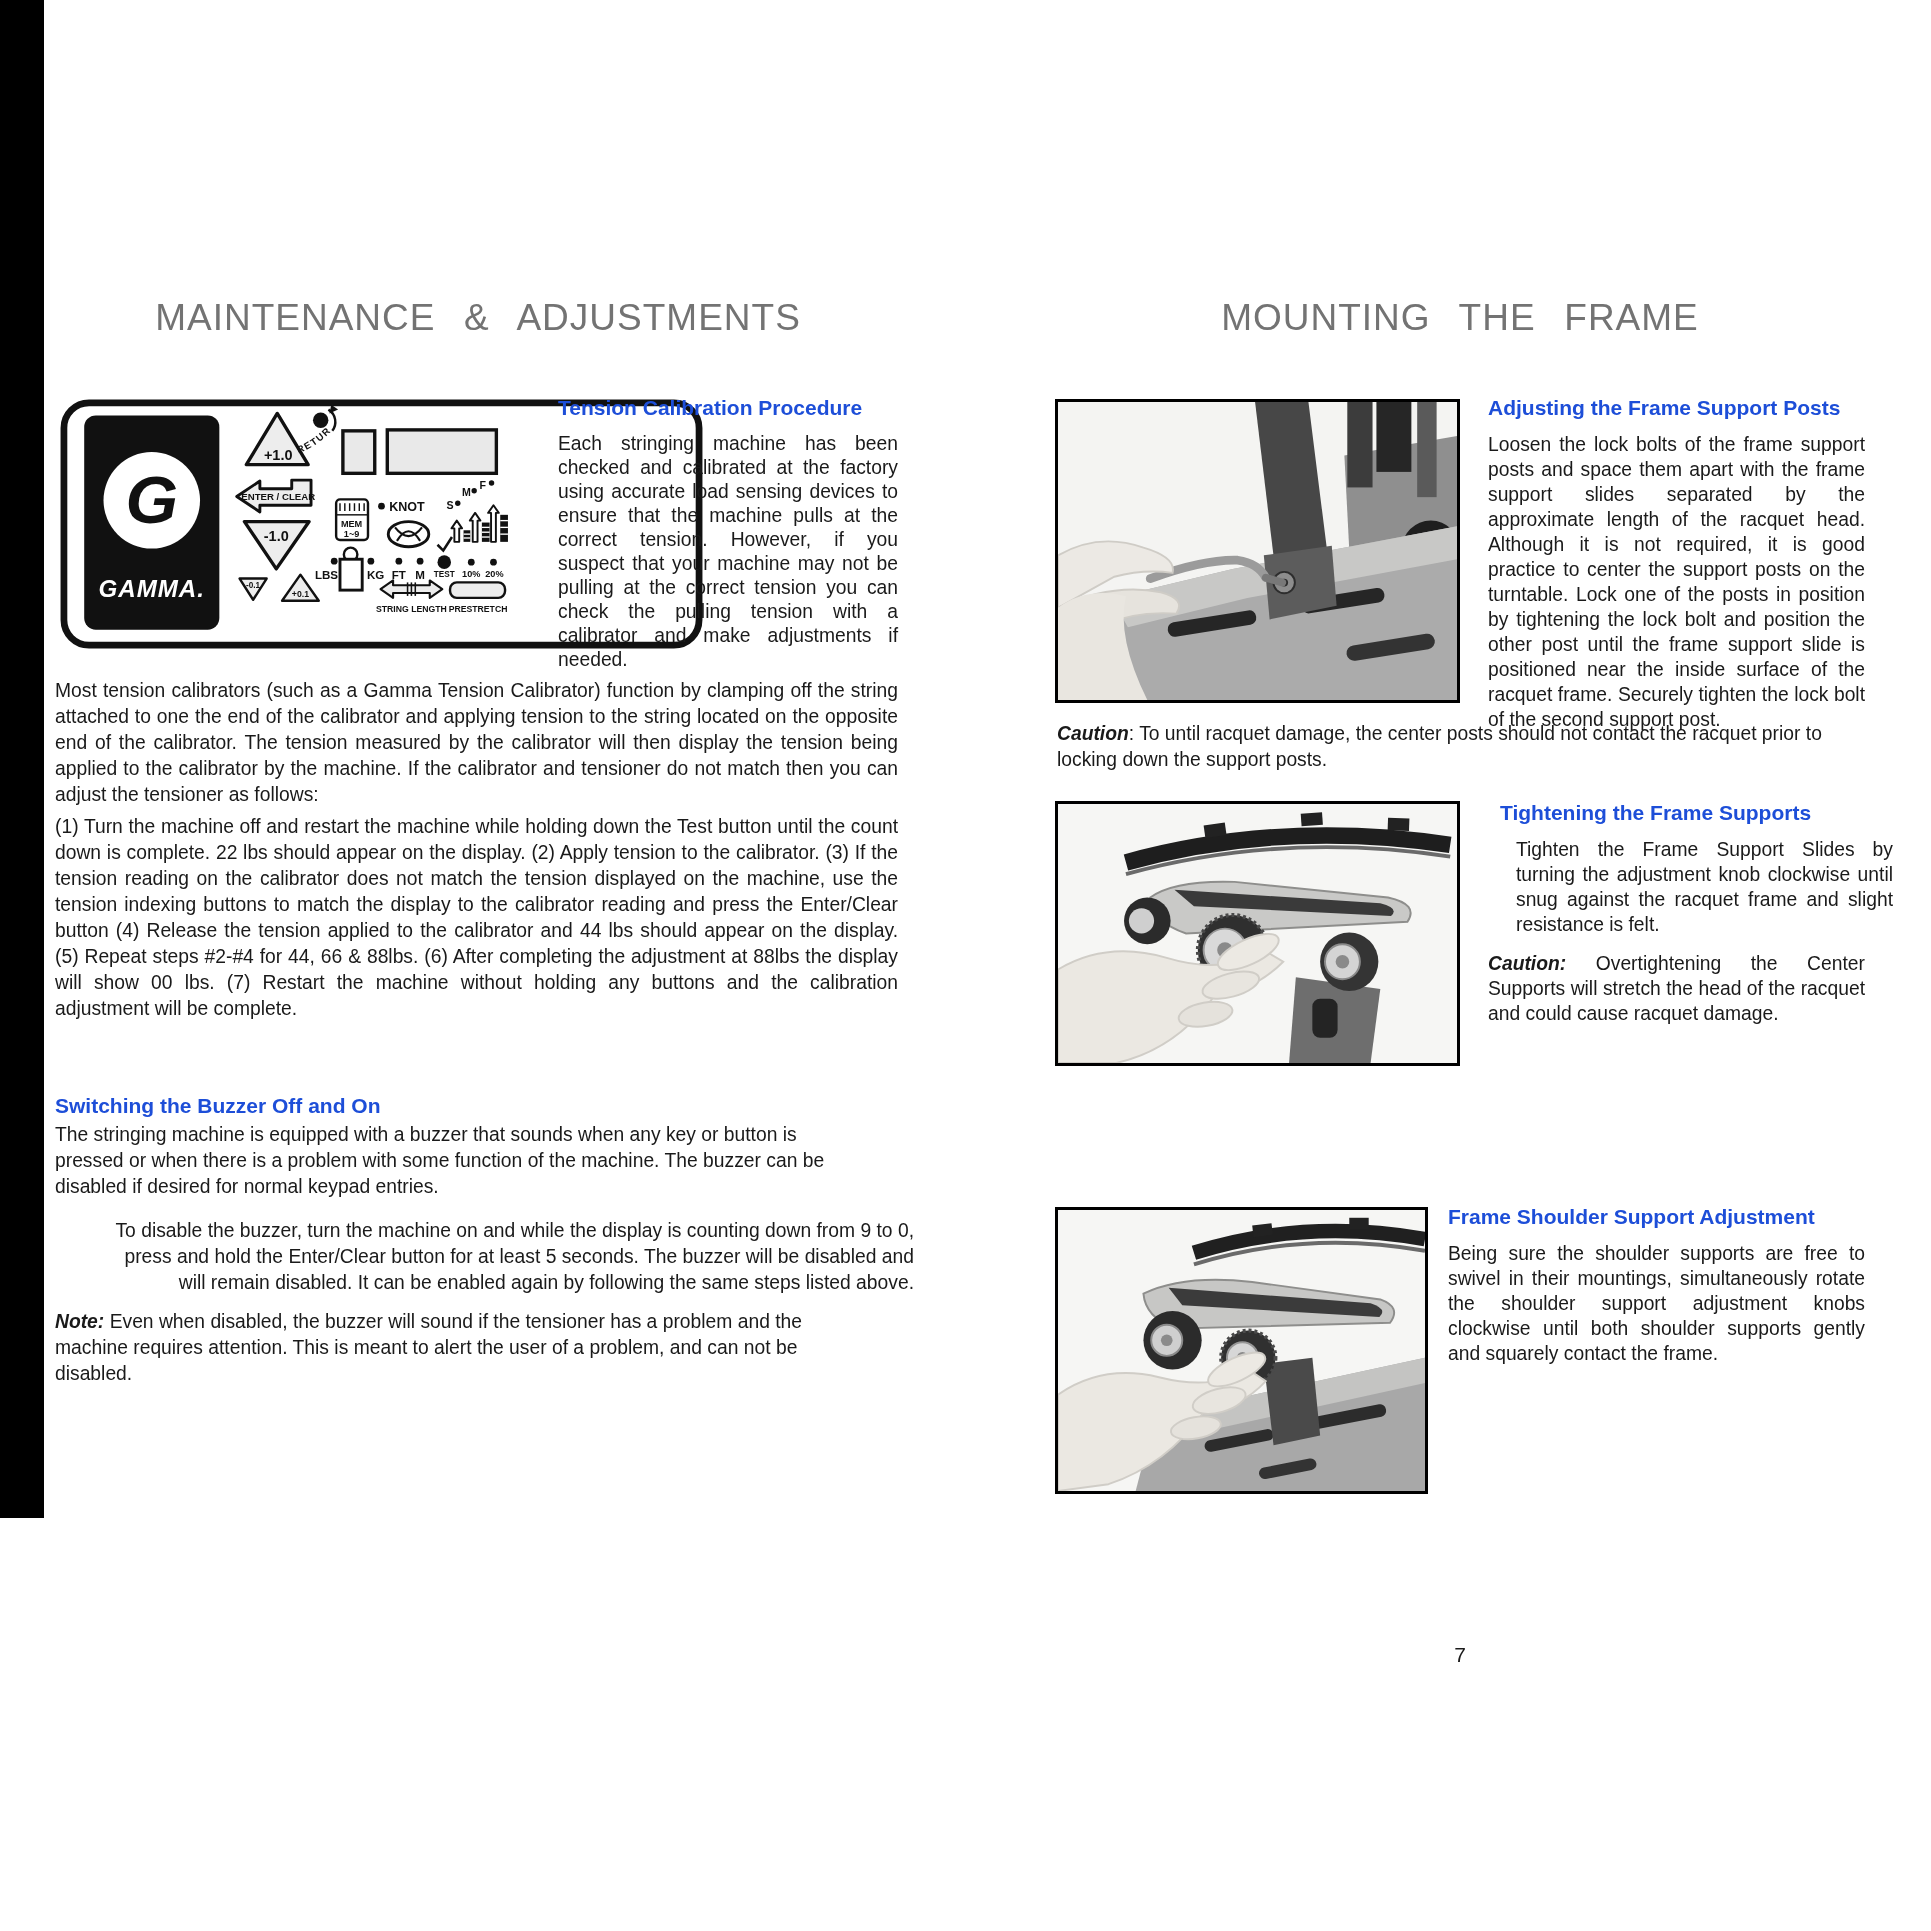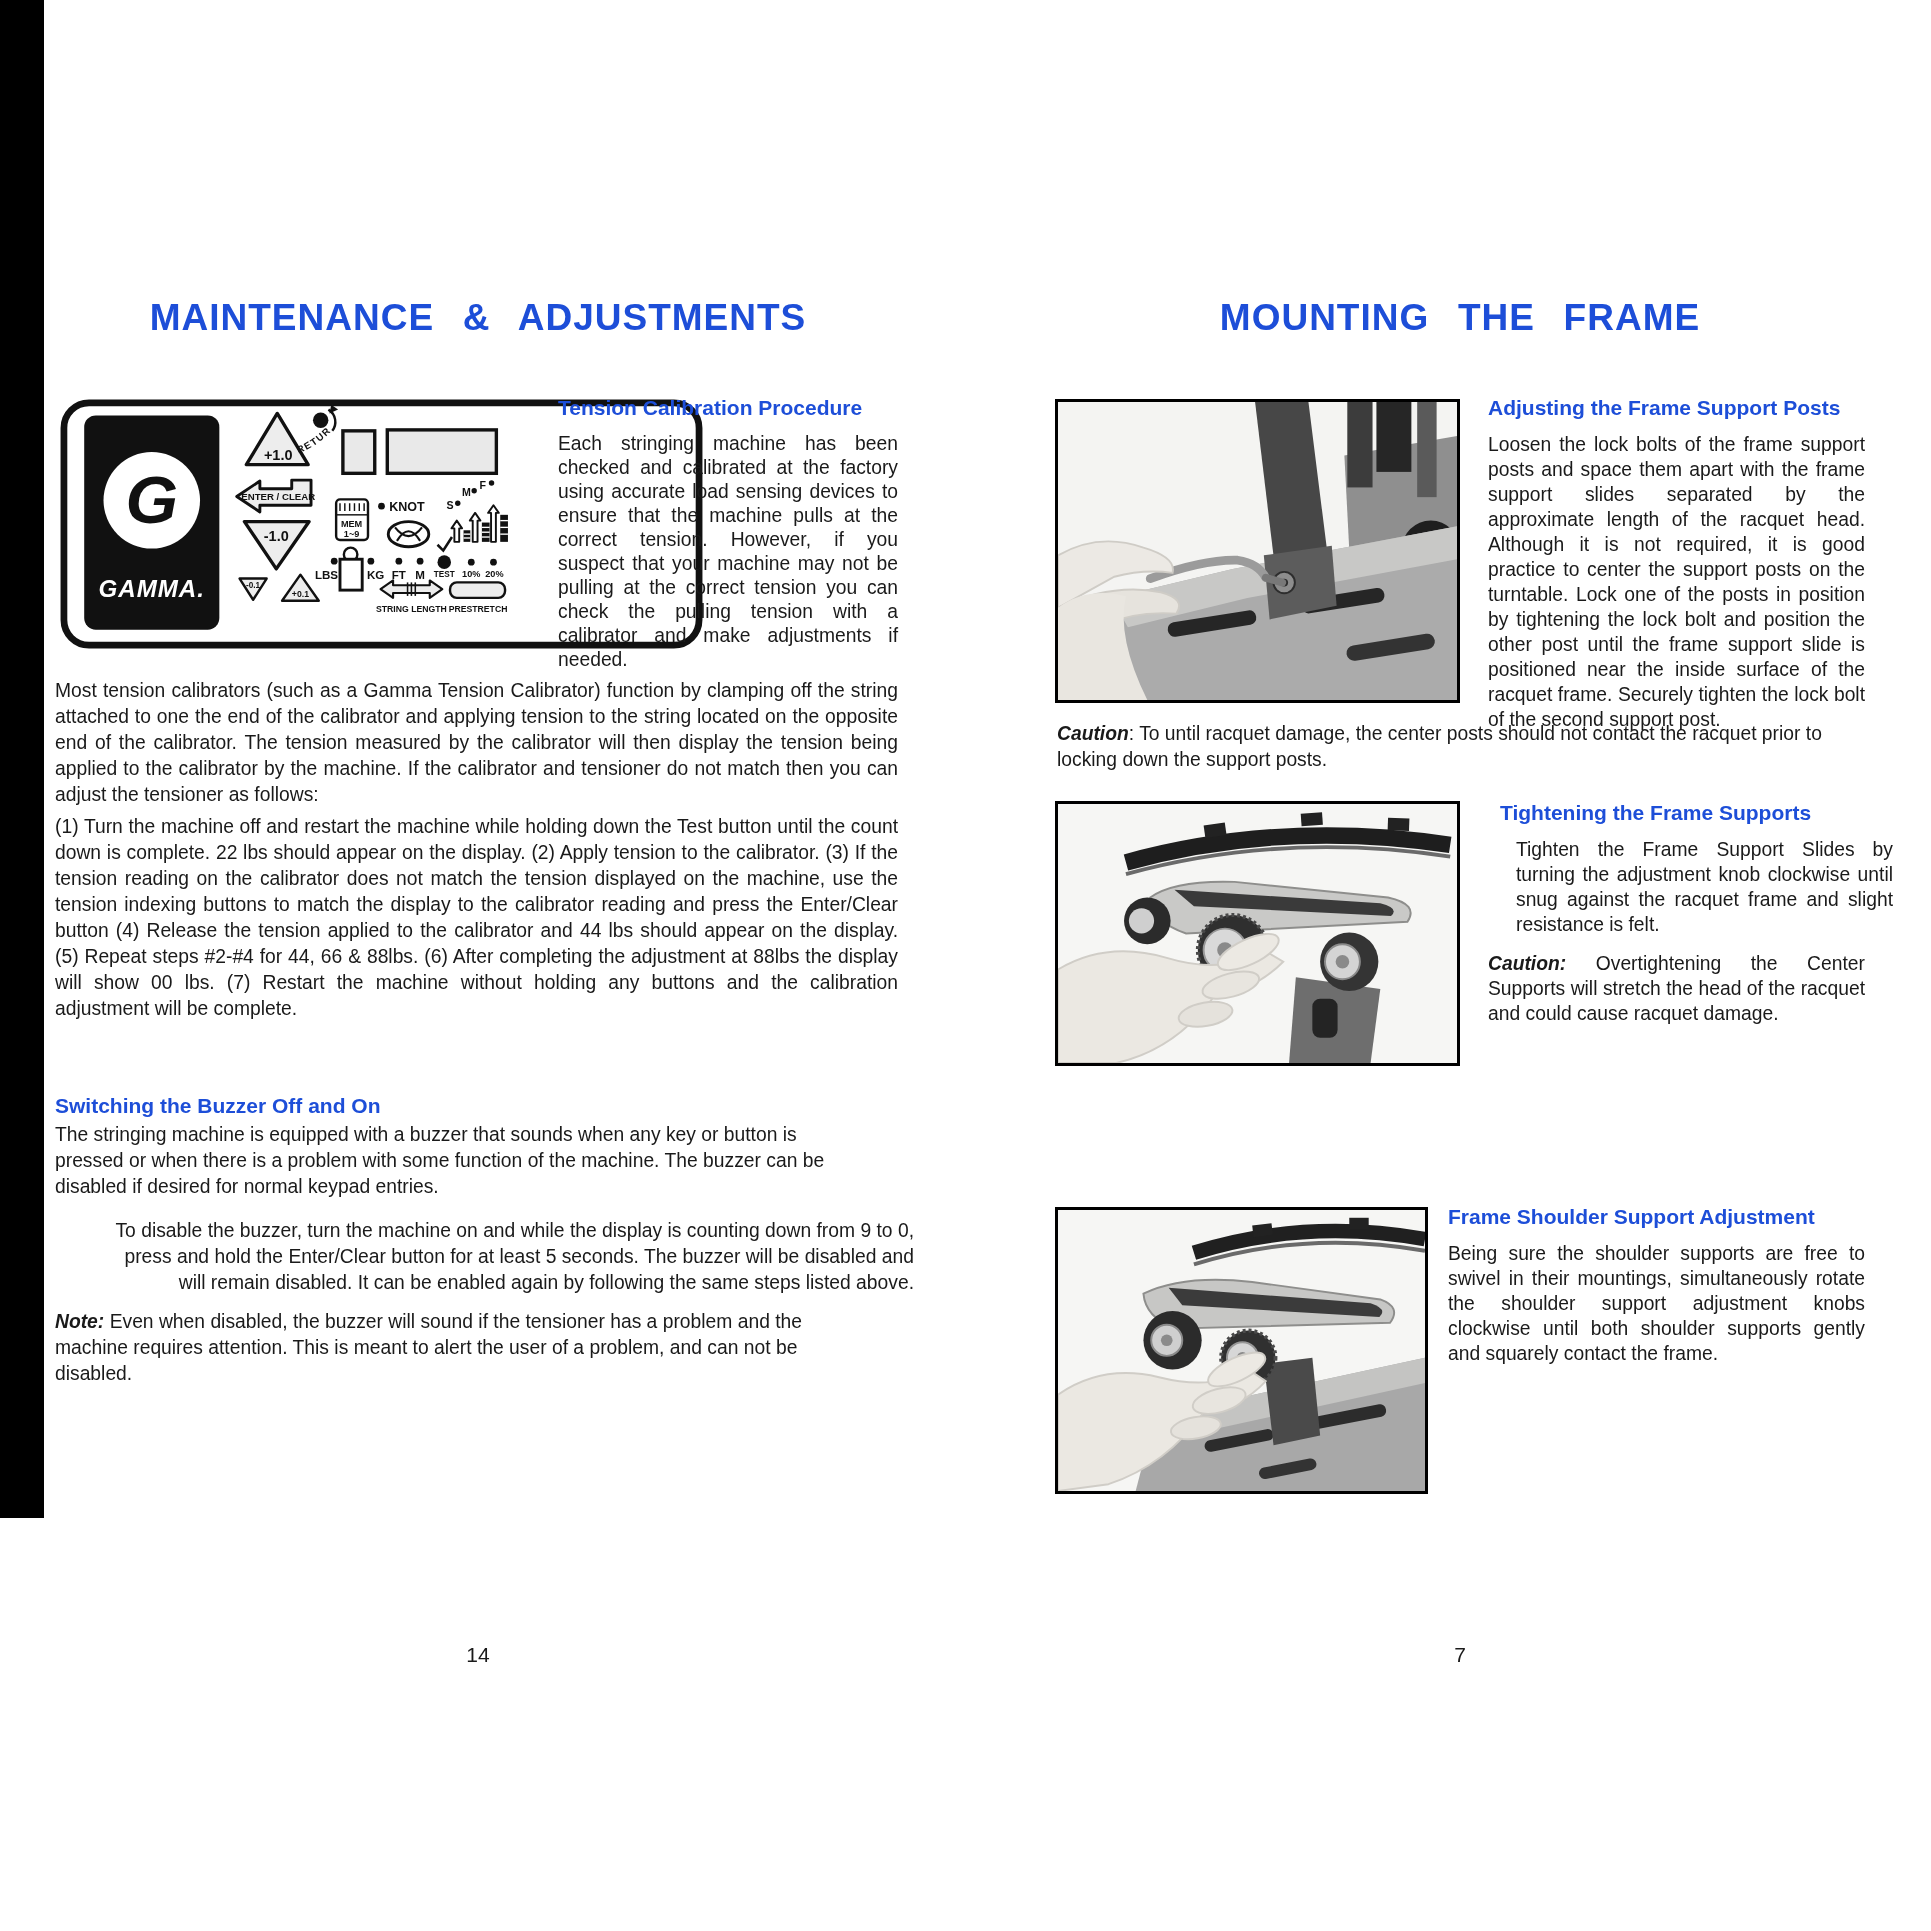--- a/index.html
+++ b/index.html
@@ -1,21 +1,21 @@
 <!DOCTYPE html>
 <html><head>
 <meta charset="utf-8">
 <style>
   html,body{margin:0;padding:0;background:#ffffff;}
   #canvas{
     position:relative;width:1931px;height:1931px;background:#ffffff;overflow:hidden;
     font-family:"Liberation Sans","DejaVu Sans",sans-serif;color:#1a1a1a;
   }
   .abs{position:absolute;}
-  .page-title{font-weight:bold;font-size:37px;letter-spacing:1px;word-spacing:17.4px;text-align:center;color:#1d4ed8;}
+  .page-title{font-weight:normal;font-size:37px;letter-spacing:1px;word-spacing:17.4px;text-align:center;color:#737373;}
   .h2{font-weight:bold;font-size:21px;color:#1d4ed8;}
   .body{font-size:19.3px;line-height:25px;text-align:justify;}
   .body-l{font-size:19.3px;line-height:26px;text-align:justify;}
   .lead{font-weight:bold;font-style:italic;}
   .pagenum{font-size:21px;text-align:center;}
   .photo{border:3.9px solid #000;box-sizing:border-box;background:#f5f5f3;}
   .photo svg{display:block;width:100%;height:100%;}
   #scan-bar{left:0;top:0;width:44px;height:1518px;background:#000;}
   svg text{font-family:"Liberation Sans","DejaVu Sans",sans-serif;}
 </style>
@@ -163,21 +163,20 @@
   <div class="abs body-l" style="left:55px;top:678px;width:843px;">Most tension calibrators (such as a Gamma Tension Calibrator) function by clamping off the string attached to one the end of the calibrator and applying tension to the string located on the opposite end of the calibrator. The tension measured by the calibrator will then display the tension being applied to the calibrator by the machine.  If the calibrator and tensioner do not match then you can adjust the tensioner as follows:</div>
   <div class="abs body-l" style="left:55px;top:814px;width:843px;">(1) Turn the machine off and restart the machine while holding down the Test button until the count down is complete.  22 lbs should appear on the display.  (2) Apply tension to the calibrator.  (3) If the tension reading on the calibrator does not match the tension displayed on the machine, use the tension indexing buttons to match the display to the calibrator reading and press the Enter/Clear button (4) Release the tension applied to the calibrator and 44 lbs should appear on the display. (5) Repeat steps #2-#4 for 44, 66 &amp; 88lbs.  (6) After completing the adjustment at 88lbs the display will show 00 lbs.  (7) Restart the machine without holding any buttons and the calibration adjustment will be complete.</div>
 
   <div class="abs h2" style="left:55px;top:1094px;width:676px;">Switching the Buzzer Off and On</div>
   <div class="abs body-l" style="left:55px;top:1122px;width:801px;text-align:left;">The stringing machine is equipped with a buzzer that sounds when any key or button is pressed or when there is a problem with some function of the machine.  The buzzer can be disabled if desired for normal keypad entries.</div>
   <div class="abs body-l" style="left:55px;top:1218px;width:819px;text-align:right;margin-left:40px;">To disable the buzzer, turn the machine on and while the display is counting down from 9 to 0, press and hold the Enter/Clear button for at least 5 seconds.  The buzzer will be disabled and will remain disabled. It can be enabled again by following the same steps listed above.</div>
   <div class="abs body-l" style="left:55px;top:1309px;width:811px;text-align:left;">
     <span class="lead">Note:</span><span> Even when disabled, the buzzer will sound if the tensioner has a problem and the machine requires attention. This is meant to alert the user of a problem, and can not be disabled.</span>
   </div>
 
-  <div class="abs pagenum" style="left:58px;top:1643px;width:840px;">14</div>
 
   <div class="abs page-title" style="left:1057px;top:297px;width:806px;">MOUNTING THE FRAME</div>
 
   <div class="abs photo" style="left:1055px;top:399px;width:405px;height:304px;">
     <svg viewBox="0 0 411 307" preserveAspectRatio="none">
       <rect width="411" height="307" fill="#f4f4f2"></rect>
       <path d="M295 55 L411 35 L411 135 L300 152 Z" fill="#8f8f8f"></path>
       <rect x="298" y="0" width="26" height="88" fill="#3c3c3c"></rect>
       <rect x="328" y="0" width="36" height="72" fill="#262626"></rect>
       <rect x="370" y="0" width="20" height="98" fill="#5a5a5a"></rect>

